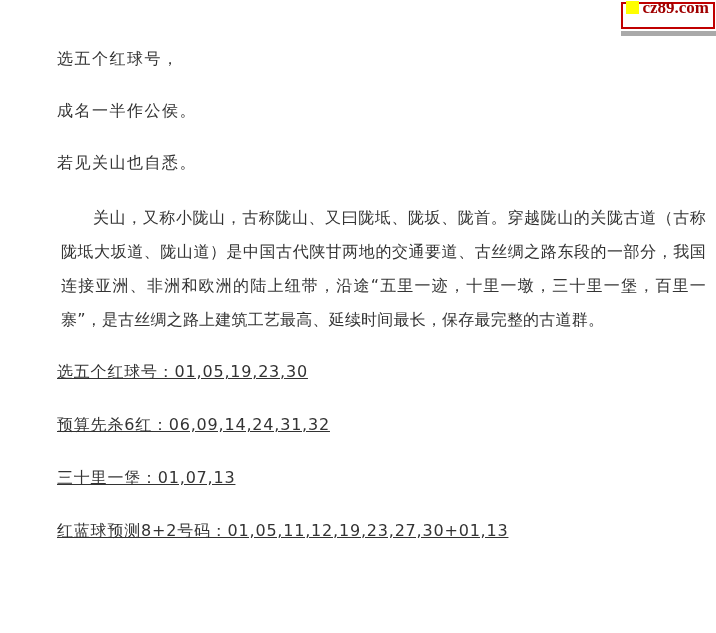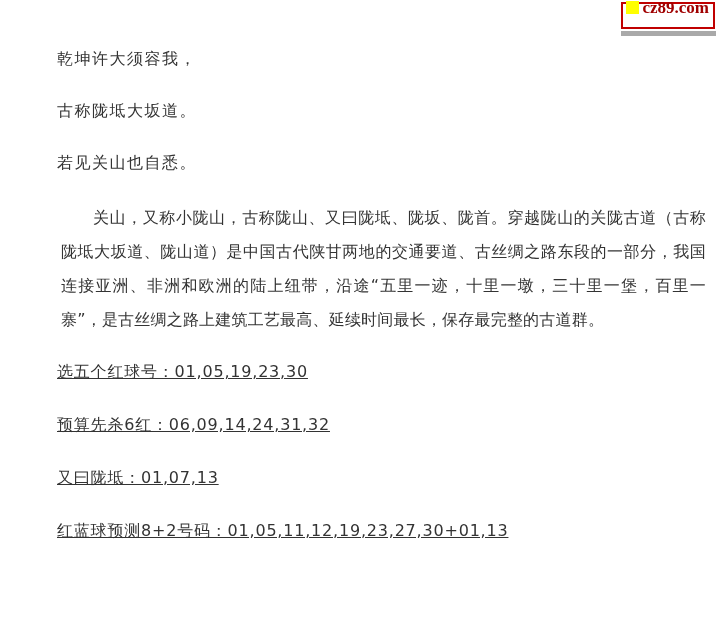--- a/index.html
+++ b/index.html
@@ -87,24 +87,24 @@
 
 <div class="page">
 
   <div class="watermark">
     <span class="wm-square"></span>
     <span class="wm-text">cz89.com</span>
   </div>
   <div class="wm-shadow"></div>
 
 
-  <p class="poem first">乾坤许大须容我，</p>
-  <p class="poem">古称陇坻大坂道。</p>
+  <p class="poem first">选五个红球号，</p>
+  <p class="poem">成名一半作公侯。</p>
   <p class="poem">若见关山也自悉。</p>
 
   <p class="para">关山，又称小陇山，古称陇山、又曰陇坻、陇坂、陇首。穿越陇山的关陇古道（古称陇坻大坂道、陇山道）是中国古代陕甘两地的交通要道、古丝绸之路东段的一部分，我国连接亚洲、非洲和欧洲的陆上纽带，沿途“五里一迹，十里一墩，三十里一堡，百里一寨”，是古丝绸之路上建筑工艺最高、延续时间最长，保存最完整的古道群。</p>
 
   <p class="pred first">选五个红球号：01,05,19,23,30</p>
   <p class="pred">预算先杀6红：06,09,14,24,31,32</p>
-  <p class="pred">又曰陇坻：01,07,13</p>
+  <p class="pred">三十里一堡：01,07,13</p>
   <p class="pred">红蓝球预测8+2号码：01,05,11,12,19,23,27,30+01,13</p>
 
 </div>
 
 </body></html>

